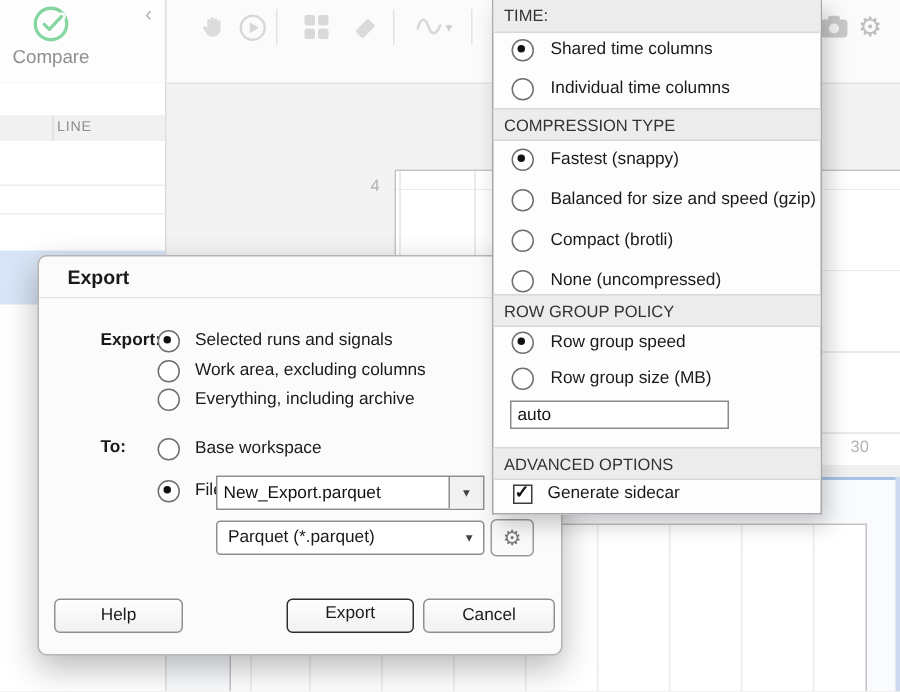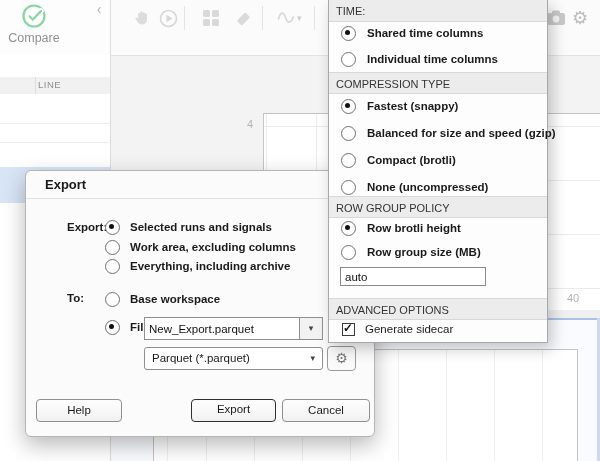--- a/index.html
+++ b/index.html
@@ -48,21 +48,21 @@
     border-top:1px solid #c4c4c4;border-left:1px solid #c4c4c4;border-right:1px solid #c4c4c4;
     background-image:repeating-linear-gradient(to right,#efefef 0 1px,transparent 1px 48px);
     background-position:52px 0;}
 
   
   .dialog{left:25px;top:170px;width:348px;height:265px;background:#fbfbfb;border:1px solid #b5b5b5;
           border-radius:6px;box-shadow:0 8px 22px rgba(0,0,0,.28);z-index:20;}
   .dlg-titlebar{left:0;top:0;width:348px;height:27px;border-bottom:1px solid #e3e3e3;border-radius:6px 6px 0 0;}
   .dlg-title{left:19px;top:6px;font-size:13px;font-weight:bold;color:#1a1a1a;}
   .dlg-label{font-size:11.5px;font-weight:bold;color:#1a1a1a;}
-  .radio-row{display:flex;align-items:center;height:16px;cursor:pointer;font-weight:bold;}
+  .radio-row{display:flex;align-items:center;height:16px;cursor:pointer;}
   .radio{width:13px;height:13px;border:1px solid #6f6f6f;border-radius:50%;background:#fff;position:relative;flex:0 0 13px;}
   .radio.sel::after{content:"";position:absolute;left:3px;top:3px;width:5px;height:5px;border-radius:50%;background:#111;}
   .rlabel{margin-left:10px;font-size:11.5px;color:#1a1a1a;white-space:nowrap;}
   .combo{left:118px;top:146px;width:177px;height:21px;border:1px solid #8f8f8f;background:#fff;display:flex;gap:20px;}
   .combo input{flex:1;border:none;outline:none;font-size:11.5px;font-family:"Liberation Sans",sans-serif;
                padding:0 4px;color:#111;background:transparent;min-width:0;}
   .combo-arrow{flex:0 0 22px;border-left:1px solid #8f8f8f;background:#f2f2f2;text-align:center;
                font-size:9px;line-height:20px;color:#444;cursor:pointer;}
   .select{left:118px;top:176px;width:177px;height:21px;border:1px solid #8f8f8f;border-radius:3px;background:#fff;cursor:pointer;}
   .select .txt{position:absolute;left:7px;top:4px;font-size:11.5px;color:#1a1a1a;}
@@ -98,21 +98,21 @@
   <div class="abs chart-upper">
     <div class="abs plot-u">
       <svg width="442" height="232" viewBox="0 0 442 232">
         <path d="M388,5 C396,6 404,11 410,24 C415,40 421,82 423,122 C425,162 426,200 429,222
                  C431,229 434,231 436,228 C439,224 440,217 442,209" fill="none" stroke="#f6cd8c" stroke-width="2.3" stroke-linecap="round"></path>
       </svg>
     </div>
     <span class="abs tick" style="left:137px;top:63px;">4</span>
     <span class="abs tick" style="left:137px;top:117px;">2</span>
     <span class="abs tick" style="left:425px;top:237px;">15</span>
-    <span class="abs tick" style="left:457px;top:237px;">40</span>
+    <span class="abs tick" style="left:457px;top:237px;">30</span>
   </div>
 
   <div class="abs gap-band"></div>
 
   <div class="abs chart-lower">
     <div class="abs plot-l" style="left:43px;top:29px;"></div>
   </div>
   <div class="abs chart-lower-edge"></div>
 
   <div class="abs toolbar">
@@ -255,21 +255,21 @@
       <span class="rlabel">Balanced for size and speed (gzip)</span>
     </div>
     <div class="abs radio-row p-radio-row" style="top:179px;">
       <span class="radio"></span>
       <span class="rlabel">None (uncompressed)</span>
     </div>
 
     <div class="abs sect-hdr" style="top:196px;">ROW GROUP POLICY</div>
     <div class="abs radio-row p-radio-row" style="top:220px;">
       <span class="radio sel"></span>
-      <span class="rlabel">Row brotli height</span>
+      <span class="rlabel">Row group speed</span>
     </div>
     <div class="abs radio-row p-radio-row" style="top:244px;">
       <span class="radio"></span>
       <span class="rlabel">Row group size (MB)</span>
     </div>
     <input type="text" class="abs p-input" style="top: 267px;" value="auto">
 
     <div class="abs sect-hdr" style="top:298px;">ADVANCED OPTIONS</div>
     <div class="abs chk-row" style="top:321px;">
       <span class="checkbox">

